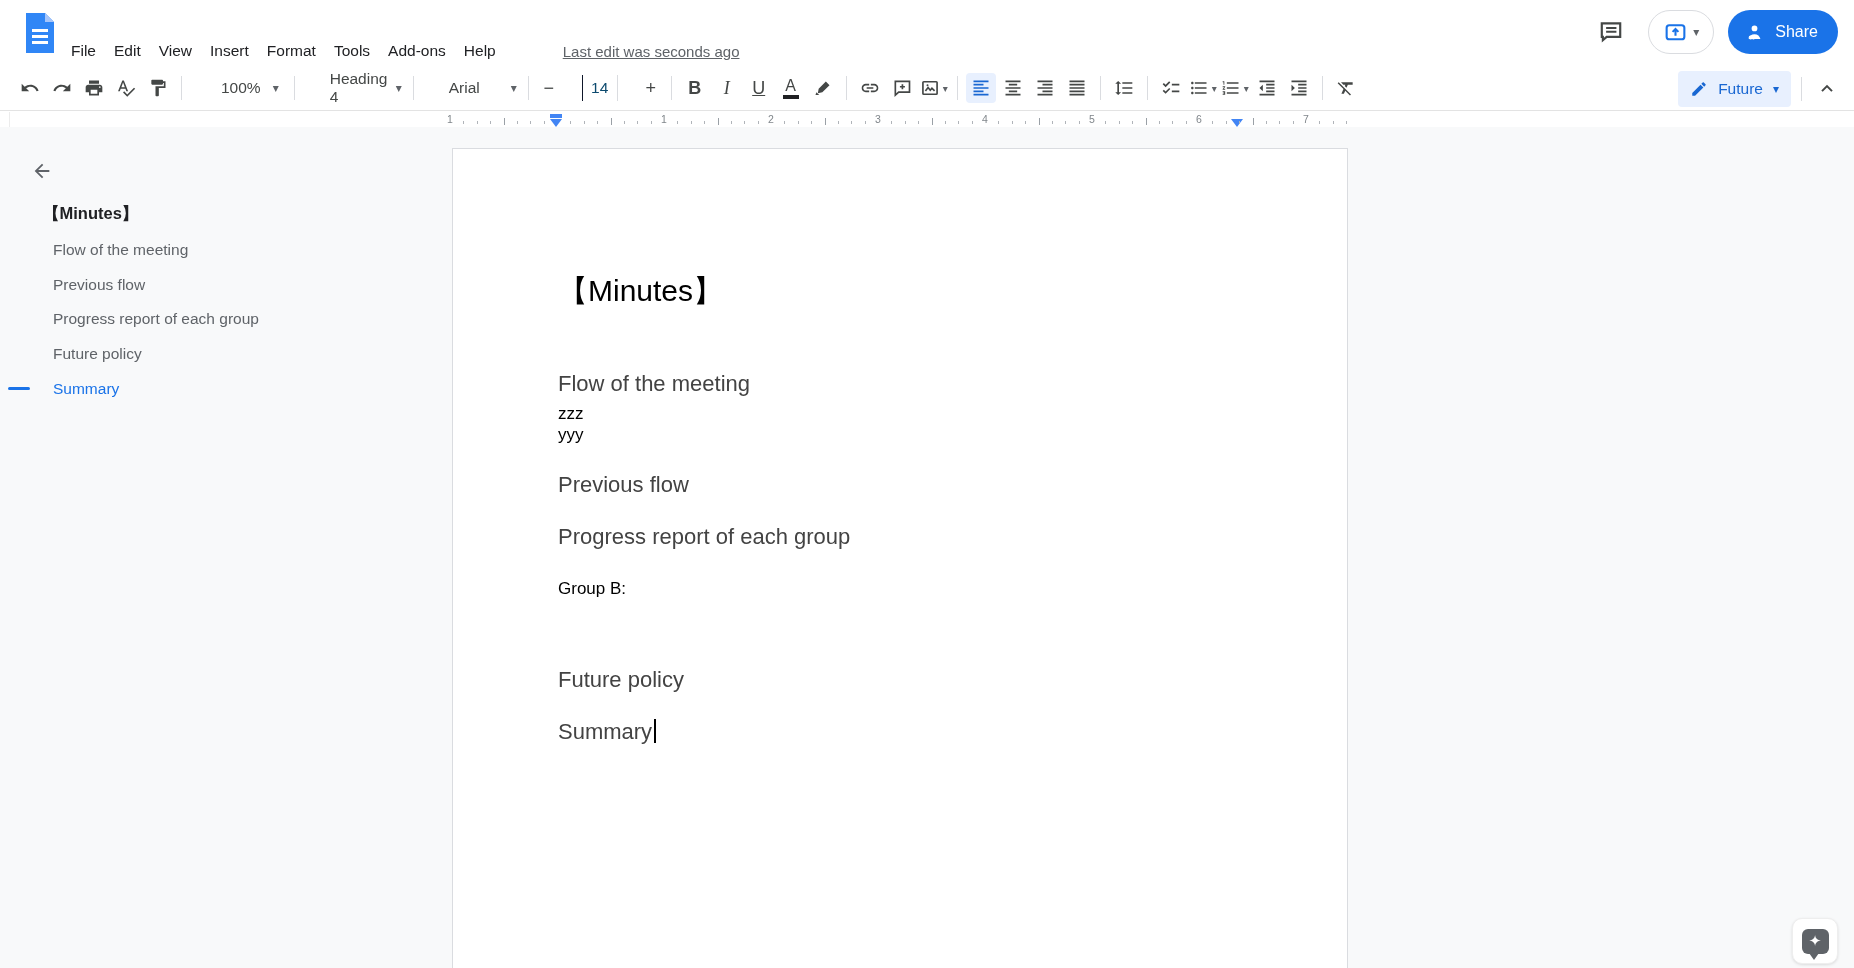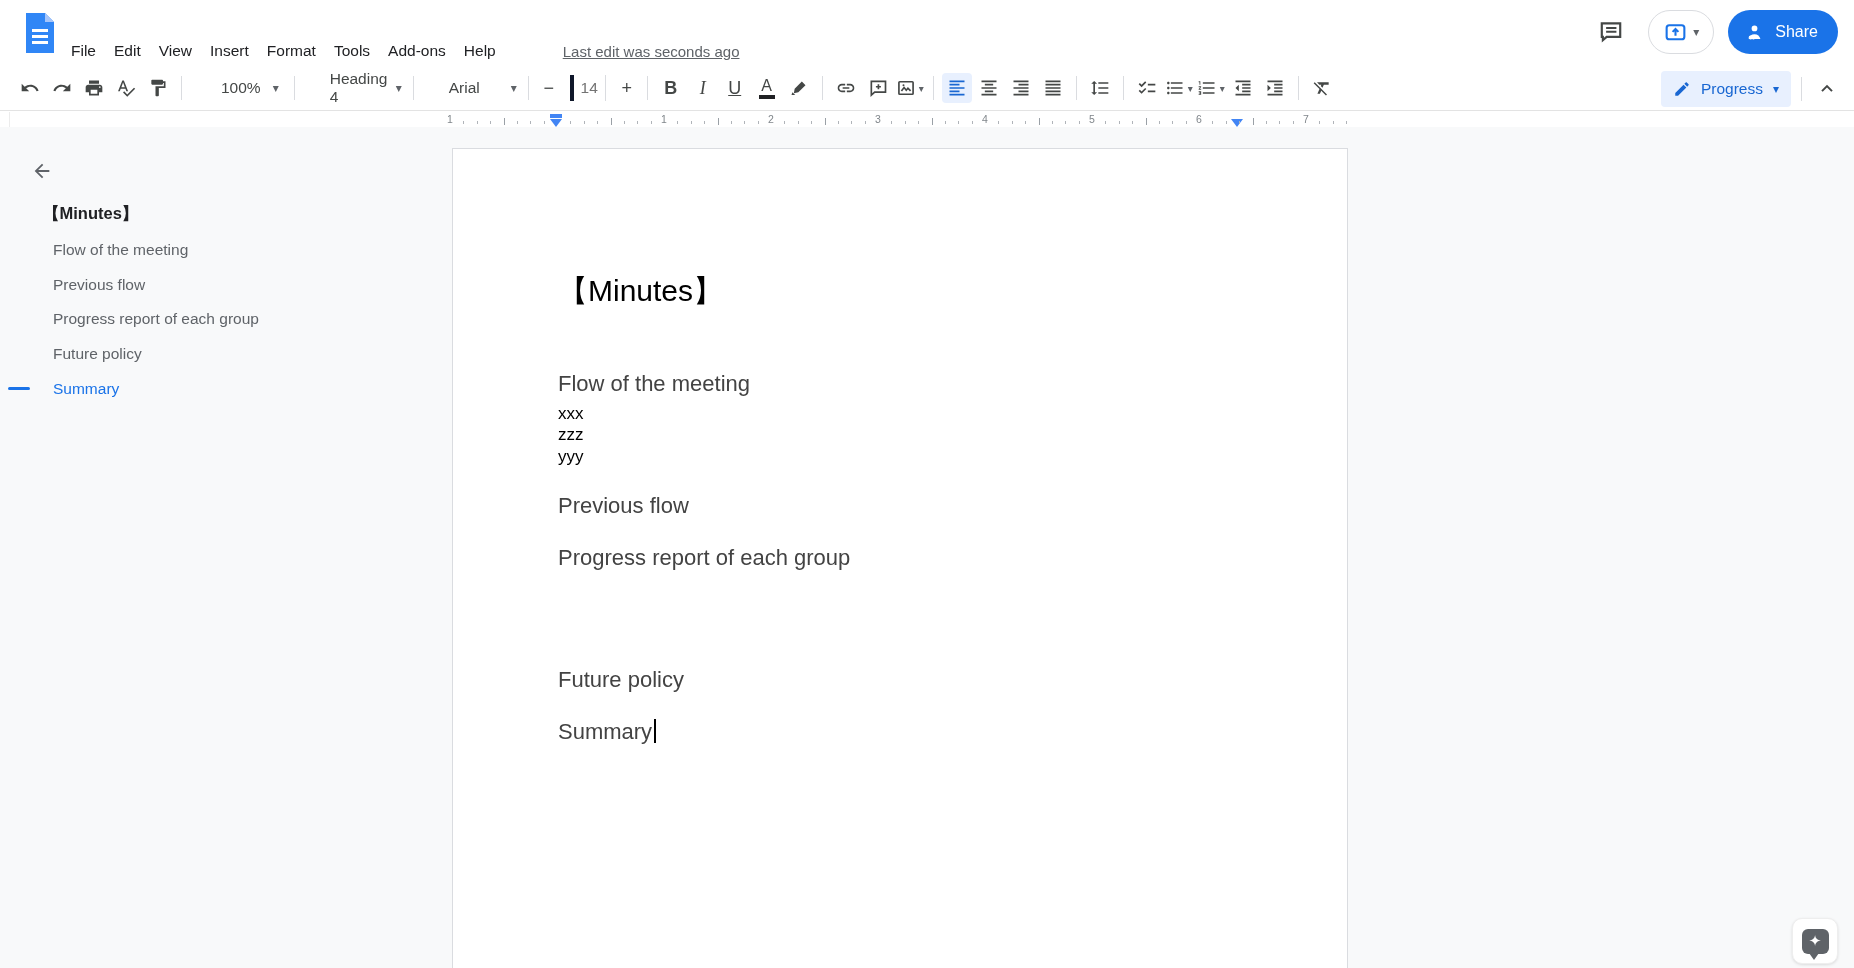--- a/index.html
+++ b/index.html
@@ -34,22 +34,22 @@
     border-radius:4px; color:#444746; margin:0 1px; position:relative; }
   .tb svg { display:block; }
   .tb.active { background:#e8f0fe; color:#1967d2; }
   .tb-sep { width:1px; height:24px; background:#dadce0; margin:0 7px; }
   .tb-text { font-size:15.5px; color:#444746;margin-left:24px; }
   .zoom-ctrl { display:flex; align-items:center; gap:12px; padding:0 8px; height:30px; border-radius:4px; }
   .style-ctrl { display:flex; align-items:center; justify-content:space-between; width:104px; padding:0 4px; height:30px; border-radius:4px; }
   .font-ctrl { display:flex; align-items:center; justify-content:space-between; width:100px; padding:0 4px; height:30px; border-radius:4px; }
   .size-ctrl { display:flex; align-items:center; height:30px; }
   .size-btn { width:26px; height:26px; display:flex; align-items:center; justify-content:center; font-size:18px; color:#444746; }
-  .size-box { width:36px; height:26px; border-left:4px solid #0f172a; border-right:1px solid #dadce0;
-    display:flex; align-items:center; justify-content:center; font-size:15.5px; color:#737373; margin:0 8px; }
+  .size-box { width:36px; height:26px; border-left:1px solid #0f172a; border-right:1px solid #dadce0;
+    display:flex; align-items:center; justify-content:center; font-size:15.5px; color:#0c4a6e; margin:0 20px; }
   .fmt-letter { font-size:18px; color:#444746; }
   .fmt-letter.b { font-weight:bold; }
   .fmt-letter.i { font-style:italic; font-family:"Liberation Serif", serif; }
   .fmt-letter.u { text-decoration:underline; }
   .color-a { display:flex; flex-direction:column; align-items:center; line-height:1; }
   .color-a .bar { width:16px; height:4px; background:#202124; margin-top:1px; }
   .dd-mini { font-size:10px; color:#5f6368; margin-left:3px; }
   .mode-area { position:absolute; right:12px; top:0; height:45px; display:flex; align-items:center; }
   .editing-btn { height:36px; background:#e8f0fe; border-radius:4px; display:flex; align-items:center;
     gap:10px; padding:0 12px; color:#1967d2; font-size:15.5px; font-weight:500; }
@@ -298,21 +298,21 @@
       <svg width="20" height="20" viewBox="0 0 24 24" fill="currentColor">
           <path d="M3.27 5L2 6.27l6.97 6.97L6.5 19h3l1.57-3.66L16.73 21 18 19.73 3.55 5.27 3.27 5zM6 5v.18L8.82 8h2.4l-.72 1.68 2.1 2.1L14.21 8H20V5H6z"></path>
         </svg>
     </span>
 
     <span class="mode-area">
       <span class="editing-btn">
         <svg width="18" height="18" viewBox="0 0 24 24" fill="#1967d2">
             <path d="M3 17.25V21h3.75L17.81 9.94l-3.75-3.75L3 17.25zM20.71 7.04c.39-.39.39-1.02 0-1.41l-2.34-2.34c-.39-.39-1.02-.39-1.41 0l-1.83 1.83 3.75 3.75 1.83-1.83z"></path>
           </svg>
-        <span>Progress</span>
+        <span>Future</span>
         <span class="dd-arrow">▾</span>
       </span>
       <span class="tb-sep" style="margin:0 10px;"></span>
       <span class="collapse-btn">
         <svg width="20" height="20" viewBox="0 0 24 24" fill="none" stroke="currentColor" stroke-width="2.4">
             <path d="M6 14.5l6-6 6 6"></path>
           </svg>
       </span>
     </span>
   </div>
@@ -462,26 +462,26 @@
           <div class="ol-item">Future policy</div>
           <div class="ol-item active">Summary<span class="dash"></span></div>
         </div>
     </div>
 
     <div class="page">
 
     <div class="blk-title">【Minutes】</div>
         <div class="blk-blank"></div>
         <div class="blk-h3">Flow of the meeting</div>
-        <div class="blk-body">xxx</div>
         <div class="blk-body">zzz</div>
         <div class="blk-body">yyy</div>
         <div class="blk-h3">Previous flow</div>
         <div class="blk-h3">Progress report of each group</div>
         <div class="blk-blank"></div>
+        <div class="blk-body">Group B:</div>
         <div class="blk-blank"></div>
         <div class="blk-blank"></div>
         <div class="blk-h3">Future policy</div>
         <div class="blk-h3">Summary<span class="caret"></span></div>
       </div>
 
     <span class="explore-btn">
       <span class="explore-badge">
         <span>✦</span>
       </span>

